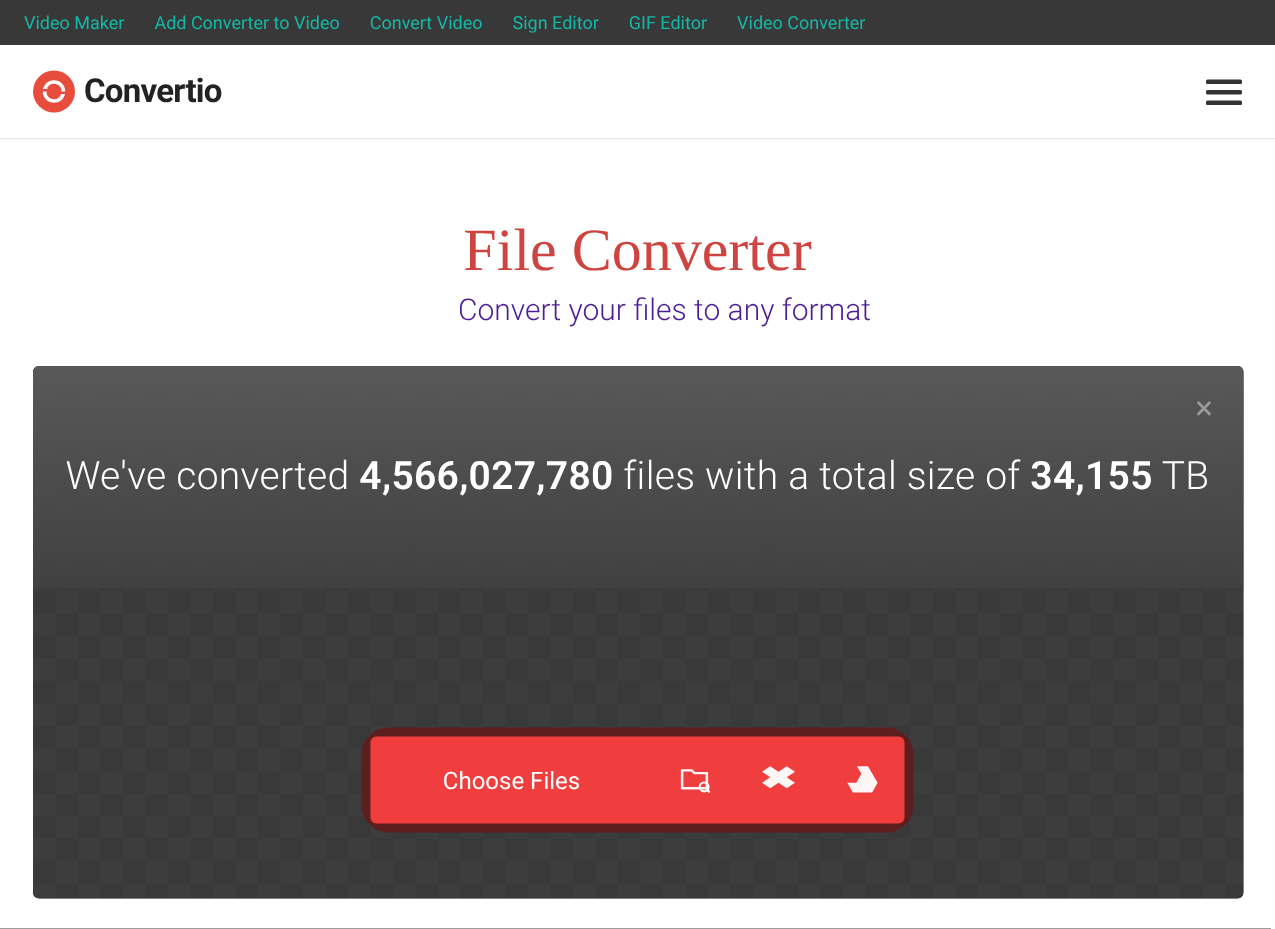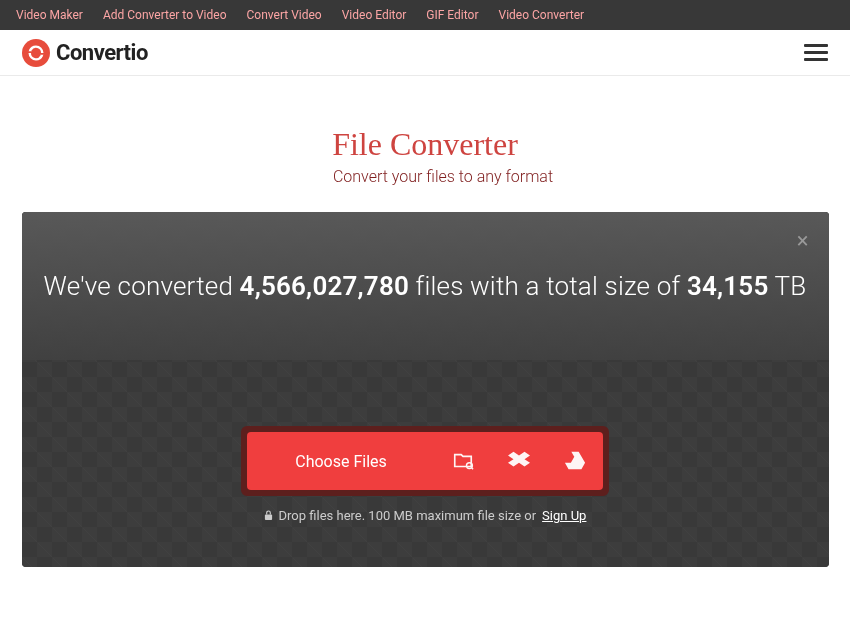--- a/index.html
+++ b/index.html
@@ -1,65 +1,65 @@
 <!DOCTYPE html>
 <html><head>
   <meta charset="utf-8">
   <style>
     * { margin: 0; padding: 0; box-sizing: border-box; }
     body { font-family: -apple-system, "Segoe UI", Roboto, "Helvetica Neue", Arial, sans-serif; width: 850px; height: 619px; background: #fff; overflow: hidden; }
     
     .top-nav { background: #383838; height: 30px; display: flex; align-items: center; padding: 0 16px; gap: 20px; }
-    .top-nav a { color: #fca5a5; font-size: 12px; text-decoration: none; cursor: pointer; }
+    .top-nav a { color: #14b8a6; font-size: 12px; text-decoration: none; cursor: pointer; }
     
-    .header { height: 46px; border-bottom: 1px solid #eaeaea; display: flex; align-items: center; justify-content: space-between; padding: 0 22px; }
+    .header { height: 63px; border-bottom: 1px solid #eaeaea; display: flex; align-items: center; justify-content: space-between; padding: 0 22px; }
     .logo { display: flex; align-items: center; gap: 6px; cursor: pointer; }
     .logo-icon { width: 28px; height: 28px; background: #e74c3c; border-radius: 50%; display: flex; align-items: center; justify-content: center; position: relative; }
     .logo-icon svg { width: 20px; height: 20px; }
     .logo-text { font-size: 22px; font-weight: 700; color: #222; letter-spacing: -0.5px; }
     .hamburger { display: flex; flex-direction: column; gap: 4px; cursor: pointer; }
     .hamburger span { width: 24px; height: 3px; background: #333; border-radius: 1px; }
     
     .hero { text-align: center; padding-top: 50px; }
-    .hero-title { font-size: 32px; font-weight: 400; color: #ce4440; font-family: Georgia, "Times New Roman", serif; }
-    .hero-subtitle { font-size: 16px; color: #7f1d1d; margin-top: 4px; font-weight: 300; margin-left: 36px; }
+    .hero-title { font-size: 40px; font-weight: 400; color: #ce4440; font-family: Georgia, "Times New Roman", serif; }
+    .hero-subtitle { font-size: 20px; color: #4c1d95; margin-top: 4px; font-weight: 300; margin-left: 36px; }
     
     .main-panel { margin: 26px auto 0; width: 807px; height: 355px; position: relative; border-radius: 4px; overflow: hidden; background: #3b3b3b; }
     
     .stats-banner { position: absolute; top: 0; left: 0; right: 0; height: 148px; background: linear-gradient(to bottom, rgba(90,90,90,0.95), rgba(65,65,65,0.92)); display: flex; align-items: center; justify-content: center; z-index: 3; }
     .close-x { position: absolute; top: 18px; right: 20px; color: #999; font-size: 22px; cursor: pointer; line-height: 1; }
     .stats-text { color: #fff; font-size: 26px; font-weight: 300; letter-spacing: 0.2px; }
     .stats-text .bold { font-weight: 600; }
     
     .drop-zone { position: absolute; inset: 0; background-color: #393939; background-image:
       linear-gradient(45deg, rgba(255,255,255,0.02) 25%, transparent 25%, transparent 75%, rgba(255,255,255,0.02) 75%),
       linear-gradient(45deg, rgba(255,255,255,0.02) 25%, transparent 25%, transparent 75%, rgba(255,255,255,0.02) 75%);
       background-size: 30px 30px;
       background-position: 0 0, 15px 15px;
       display: flex; flex-direction: column; align-items: center; justify-content: flex-end; padding-bottom: 44px;
     }
     
-    .choose-container { border: 6px solid #5d1f1d; background: #5d1f1d; border-radius: 6px; }
+    .choose-container { border: 6px solid #5d1f1d; background: #5d1f1d; border-radius: 18px; }
     .choose-inner { background: #f03e3e; display: flex; align-items: center; border-radius: 4px; height: 58px; }
     .choose-text { color: #fff; font-size: 16px; padding: 0 48px; cursor: pointer; font-weight: 400; }
     .icon-btn { width: 56px; height: 58px; display: flex; align-items: center; justify-content: center; cursor: pointer; }
     .icon-btn svg { width: 22px; height: 22px; fill: #fff; opacity: 0.95; }
     
     .drop-hint { margin-top: 12px; color: #ccc; font-size: 13px; display: flex; align-items: center; gap: 6px; }
     .drop-hint .signup { color: #fff; text-decoration: underline; cursor: pointer; }
     .lock-icon { width: 9px; height: 11px; }
   </style>
 </head>
 <body>
 
 <nav class="top-nav">
   <a>Video Maker</a>
   <a>Add Converter to Video</a>
   <a>Convert Video</a>
-  <a>Video Editor</a>
+  <a>Sign Editor</a>
   <a>GIF Editor</a>
   <a>Video Converter</a>
 </nav>
 
 <header class="header">
   <div class="logo">
     <span class="logo-icon">
       <svg viewBox="0 0 24 24">
           <path fill="#fff" d="M12 3a9 9 0 0 0-8.5 6h3.2A6 6 0 0 1 18 12h3A9 9 0 0 0 12 3zm0 18a9 9 0 0 0 8.5-6h-3.2A6 6 0 0 1 6 12H3a9 9 0 0 0 9 9z"></path>
           <path fill="#fff" d="M5 7l-2 3h4zM19 17l2-3h-4z"></path>
@@ -97,28 +97,20 @@
               <path d="M6 2L0 6l6 4-6 4 6 4 6-4 6 4 6-4-6-4 6-4-6-4-6 4z M12 6L6 10l6 4 6-4z"></path>
             </svg>
         </div>
         <div class="icon-btn">
           <svg viewBox="0 0 24 24">
               <path d="M8 2h8l7 12h-8L8 2zM1 14l4 7h14l4-7H1zm6.5 0L12 6l4.5 8h-9z"></path>
             </svg>
         </div>
       </div>
     </div>
-    <div class="drop-hint">
-      <svg class="lock-icon" viewBox="0 0 10 12">
-          <rect x="1" y="5" width="8" height="6" rx="1" fill="#ccc"></rect>
-          <path d="M3 5V3a2 2 0 0 1 4 0v2" fill="none" stroke="#ccc" stroke-width="1.3"></path>
-        </svg>
-      <span>Drop files here. 100 MB maximum file size or </span>
-      <a class="signup">Sign Up</a>
-    </div>
   </div>
 
   <div class="stats-banner">
     <span class="close-x">×</span>
     <div class="stats-text">
       <span>We've converted </span><span class="bold">4,566,027,780</span><span> files with a total size of </span><span class="bold">34,155</span><span> TB</span>
     </div>
   </div>
 
 </div>

